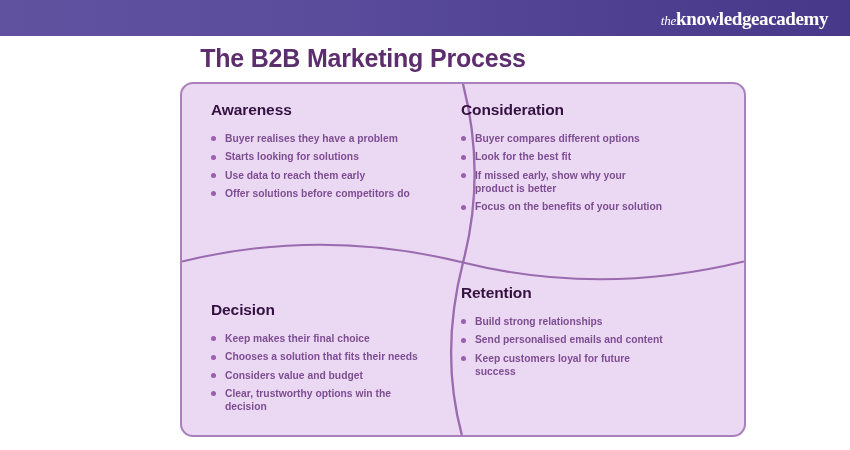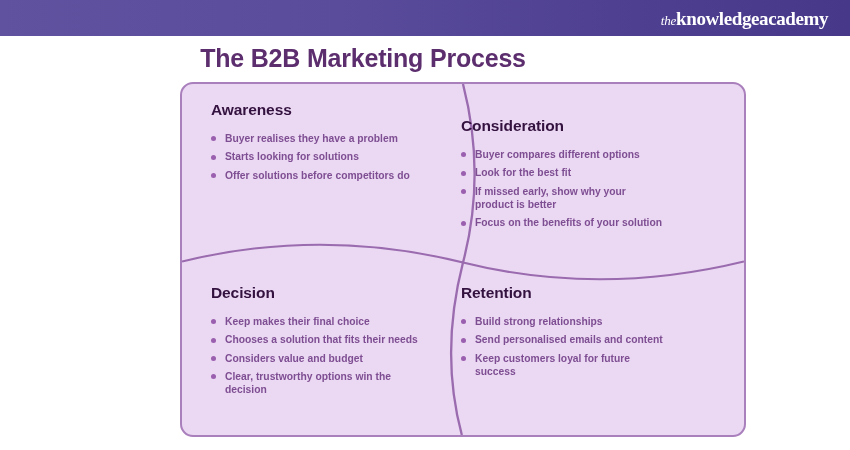--- a/index.html
+++ b/index.html
@@ -88,22 +88,22 @@
     left: 0; top: 0;
     width: 100%;
     height: 100%;
   }
 
   .quad {
     position: absolute;
   }
 
   .quad-aware      { left: 29px;  top: 17px;  width: 212px; }
-  .quad-consider   { left: 279px; top: 33px;  width: 205px; }
-  .quad-decision   { left: 29px;  top: 200px; width: 212px; }
+  .quad-consider   { left: 279px; top: 17px;  width: 205px; }
+  .quad-decision   { left: 29px;  top: 217px; width: 212px; }
   .quad-retention  { left: 279px; top: 200px; width: 205px; }
 
   .quad-title {
     font-size: 15.5px;
     font-weight: 700;
     color: #34123F;
     margin-bottom: 13px;
     letter-spacing: -0.1px;
   }
 
@@ -150,20 +150,21 @@
     <path d="M 242 0 Q 262 90 242 178 Q 222 268 241 350" fill="none" stroke="#9A6BAE" stroke-width="2"></path>
   </svg>
 
   <div class="quadrants">
 
     <div class="quad quad-aware">
       <div class="quad-title">Awareness</div>
       <ul class="quad-list">
         <li><span class="bullet"></span><span>Buyer realises they have a problem</span></li>
         <li><span class="bullet"></span><span>Starts looking for solutions</span></li>
+        <li><span class="bullet"></span><span>Use data to reach them early</span></li>
         <li><span class="bullet"></span><span>Offer solutions before competitors do</span></li>
       </ul>
     </div>
 
     <div class="quad quad-consider">
       <div class="quad-title">Consideration</div>
       <ul class="quad-list">
         <li><span class="bullet"></span><span>Buyer compares different options</span></li>
         <li><span class="bullet"></span><span>Look for the best fit</span></li>
         <li><span class="bullet"></span><span>If missed early, show why your product is better</span></li>

